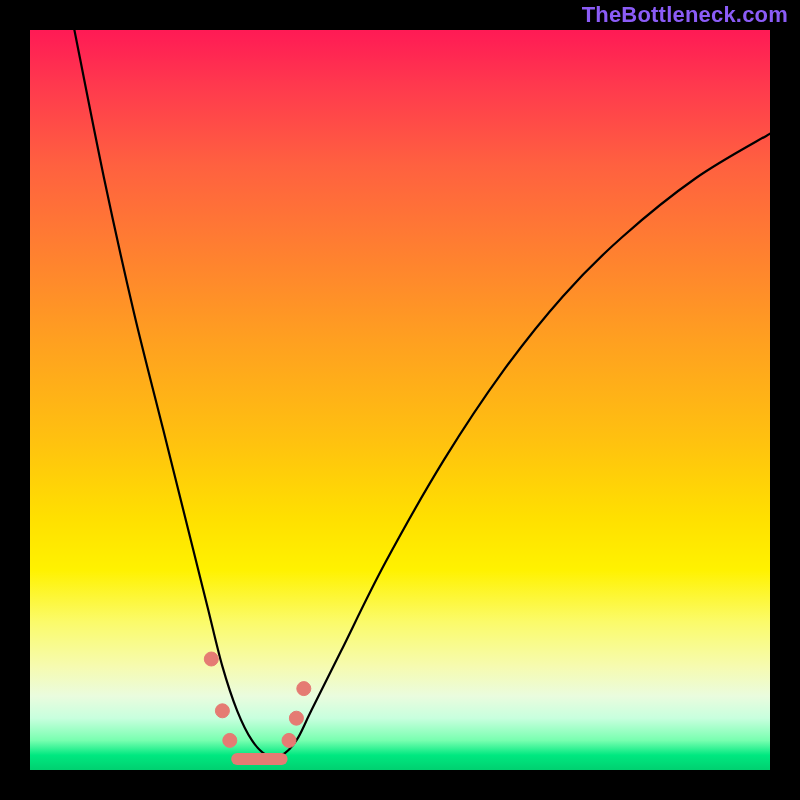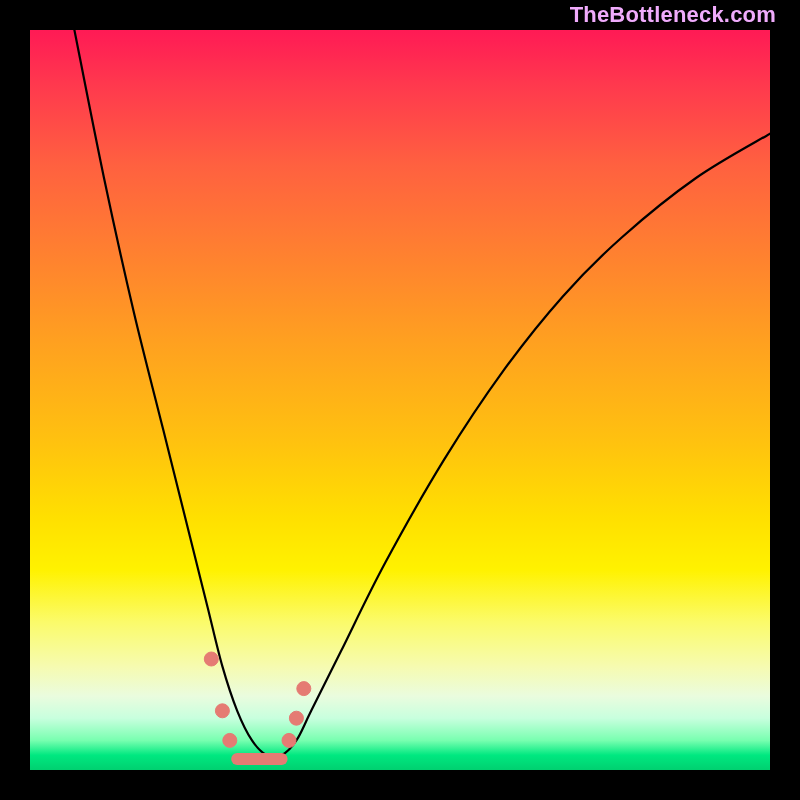--- a/index.html
+++ b/index.html
@@ -13,22 +13,22 @@
   }
   .outer {
     position: relative;
     width: 800px;
     height: 800px;
     background: #000;
   }
   .watermark {
     position: absolute;
     top: 2px;
-    right: 24px;
-    color: #f0abfc;
+    right: 12px;
+    color: #8b5cf6;
     font-size: 22px;
     font-weight: 600;
     letter-spacing: 0.2px;
     z-index: 50;
   }
   .plot {
     position: absolute;
     left: 30px;
     top: 30px;
     width: 740px;

